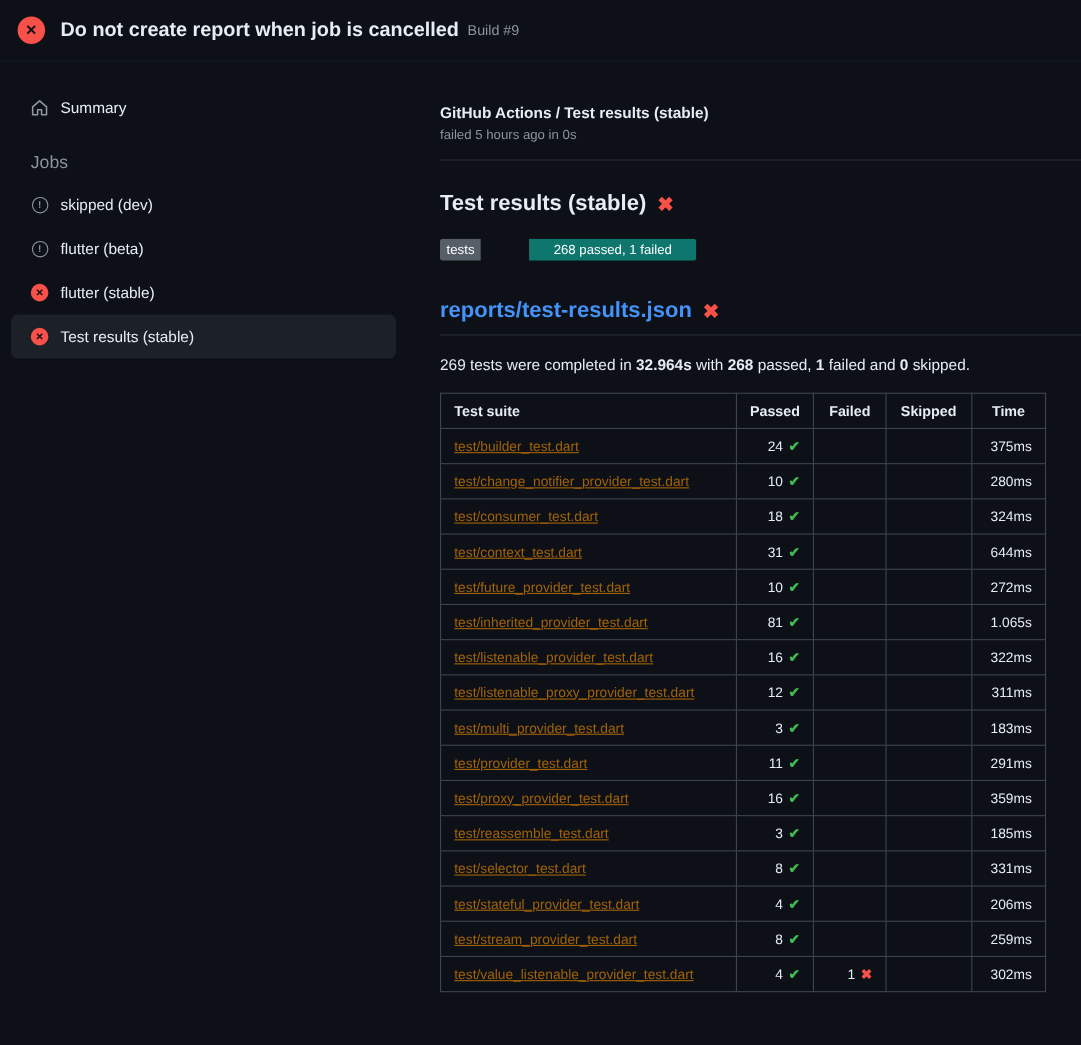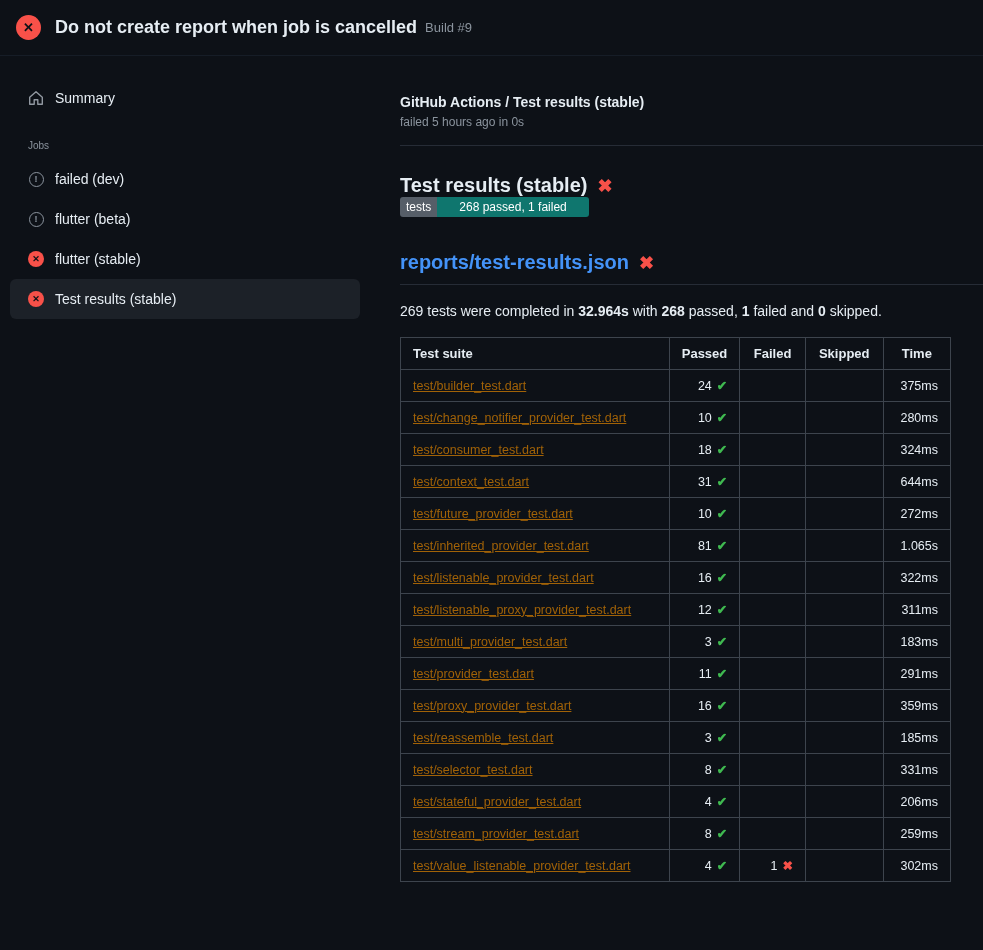--- a/index.html
+++ b/index.html
@@ -39,21 +39,21 @@
     border-radius: 6px; cursor: pointer;
     color: #e6edf3; font-size: 14px;
   }
   .side-item.selected { background: #1c2128; }
   .side-item .icon-slot {
     width: 16px; height: 16px; margin-right: 11px;
     display: inline-flex; align-items: center; justify-content: center;
     flex: 0 0 auto;
   }
   .jobs-heading {
-    color: #8b949e; font-size: 10px;
+    color: #8b949e; font-size: 16px;
     margin: 22px 0 8px 18px;
   }
   .neutral-circle {
     width: 15px; height: 15px; border-radius: 50%;
     border: 1.5px solid #8b949e; color: #8b949e;
     display: inline-flex; align-items: center; justify-content: center;
     font-size: 9px; font-weight: bold;
   }
   .fail-circle-sm {
     width: 16px; height: 16px; border-radius: 50%;
@@ -68,23 +68,23 @@
   .run-status { font-size: 12px; color: #8b949e; margin-top: 5px; }
   .divider {
     border: none; border-top: 1px solid #262c36;
     margin: 16px -32px 0 0;
   }
   .check-title-row { margin-top: 28px; display: flex; align-items: center; }
   .check-title { font-size: 20px; font-weight: bold; }
   .heading-cross { color: #f85149; font-size: 18px; font-weight: bold; margin-left: 10px; }
 
   .badge {
-    display: inline-flex; 
+    display: inline-flex; margin-top: 20px;
     font-size: 12px; line-height: 1;
-    border-radius: 3px; overflow: hidden;
+    border-radius: 3px; overflow: hidden; gap: 44px;
   }
   .badge .badge-label { background: #565e68; color: #ffffff; padding: 4px 6px; }
   .badge .badge-value { background: #0f766e; color: #ffffff; padding: 4px 22px; }
 
   .report-heading-row {
     margin: 34px -32px 0 0; padding: 0 32px 10px 0;
     border-bottom: 1px solid #262c36;
     display: flex; align-items: center;
   }
   .report-link { font-size: 20px; font-weight: bold; color: #4493f8; }
@@ -133,21 +133,21 @@
       </span>
       <span>Summary</span>
     </div>
 
     <div class="jobs-heading">Jobs</div>
 
     <div class="side-item">
       <span class="icon-slot">
         <span class="neutral-circle">!</span>
       </span>
-      <span>failed (dev)</span>
+      <span>skipped (dev)</span>
     </div>
 
     <div class="side-item">
       <span class="icon-slot">
         <span class="neutral-circle">!</span>
       </span>
       <span>flutter (beta)</span>
     </div>
 
     <div class="side-item">

